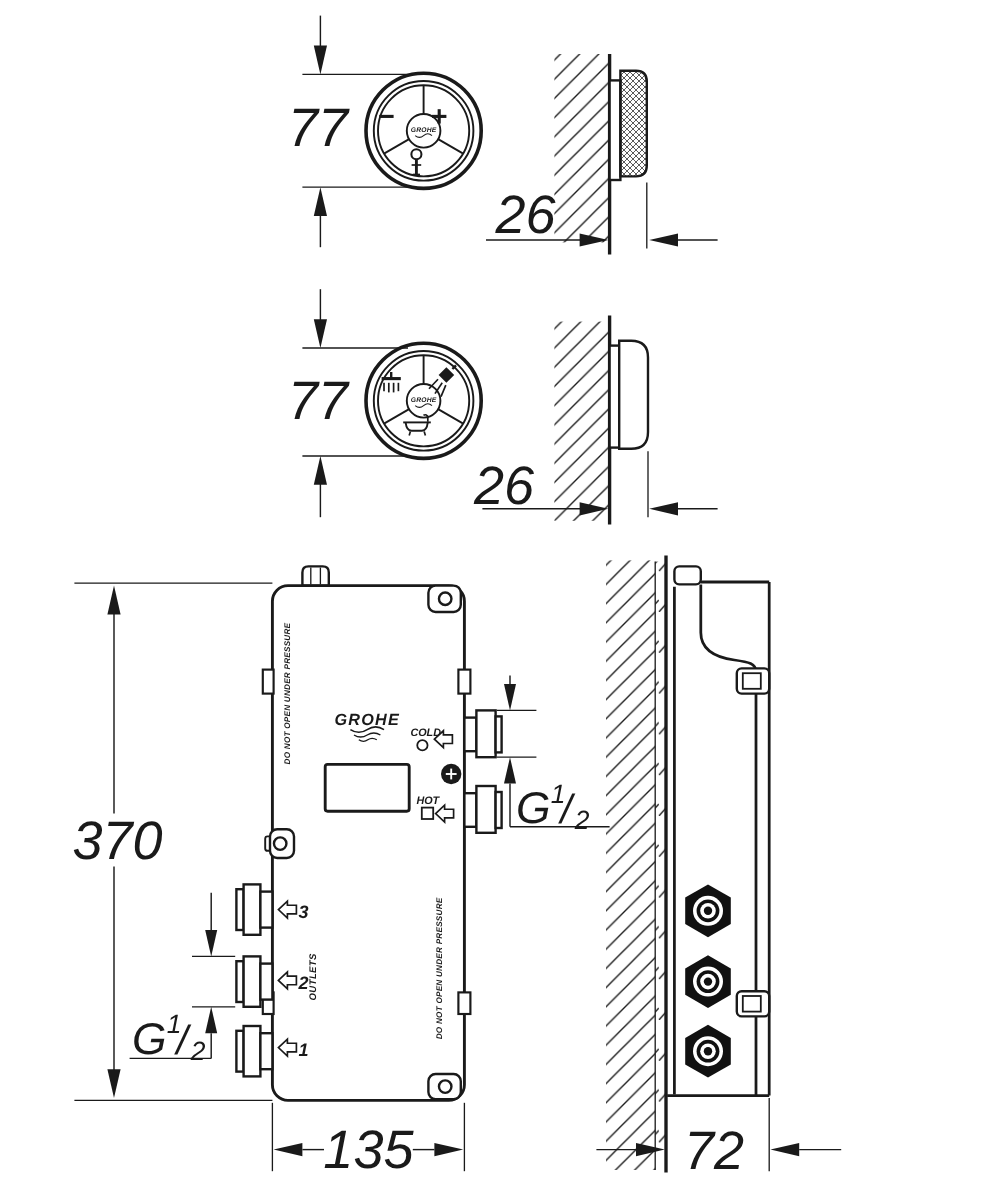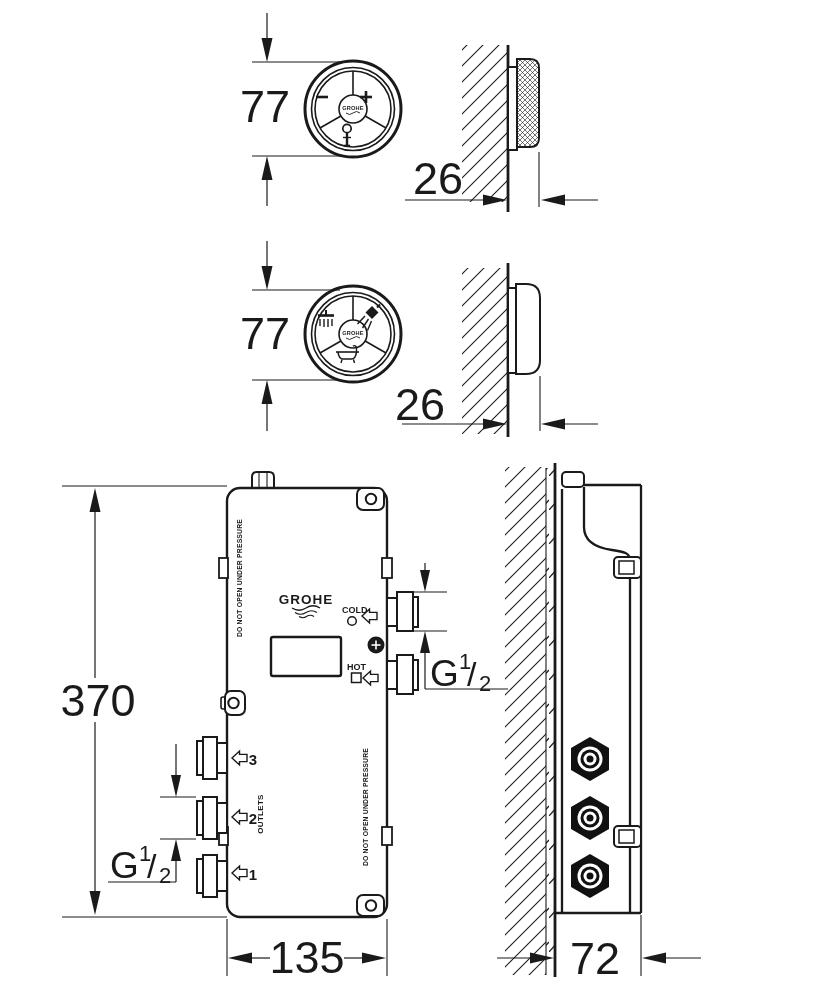--- a/index.html
+++ b/index.html
@@ -1,16 +1,16 @@
 <!DOCTYPE html>
 <html><head>
 <meta charset="utf-8">
 <style>
   html,body{margin:0;padding:0;background:#fff;}
-  .stage{width:833px;height:1000px;background:#fff;position:relative;overflow:hidden;}
+  .stage{width:833px;height:1000px;background:#fff;position:relative;overflow:hidden;font-style:italic;}
   svg{display:block;}
   text{fill:#1a1a1a;font-family:"Liberation Sans",sans-serif;}
   .dimtxt{font-size:45px;}
   .ln{stroke:#1a1a1a;fill:none;}
   .thin{stroke-width:1.1;}
   .dim{stroke-width:1.2;}
   .mid{stroke-width:1.6;}
   .main{stroke-width:2.3;}
   .heavy{stroke-width:2.8;}
   .whitefill{fill:#fff;}

